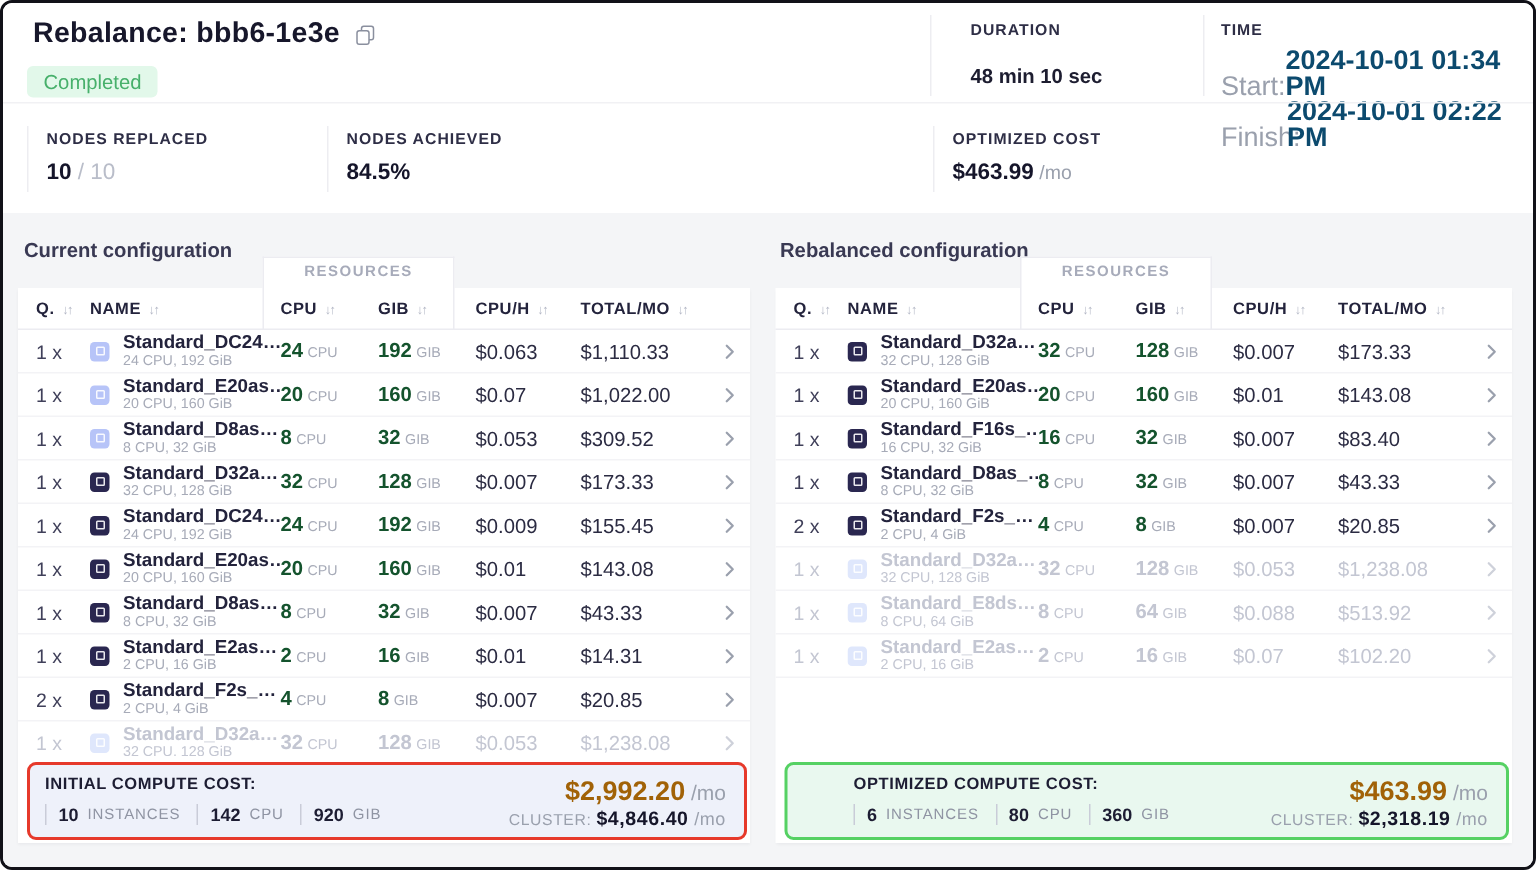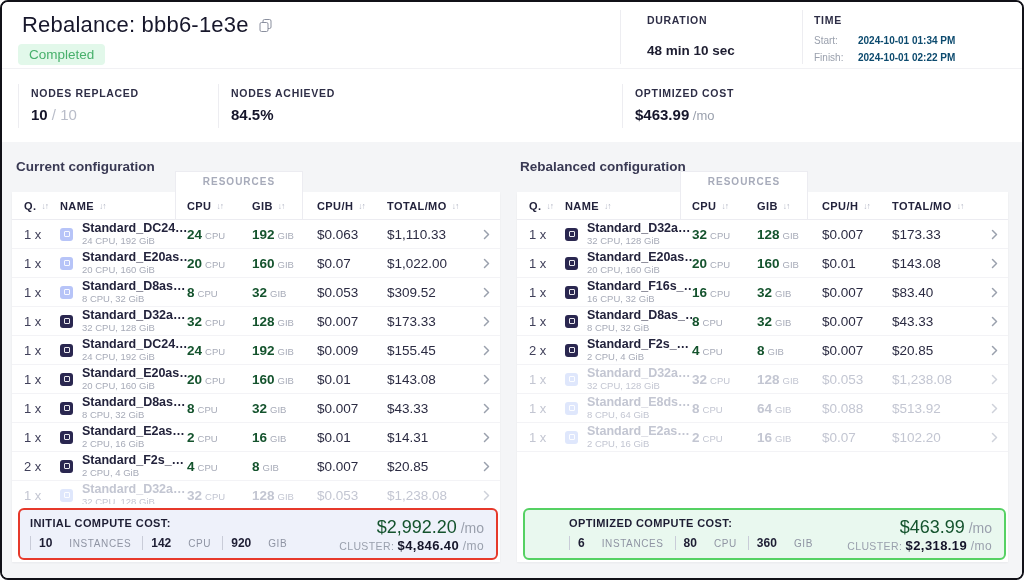--- a/index.html
+++ b/index.html
@@ -3,30 +3,30 @@
 <meta charset="utf-8">
 <style>
   * { margin:0; padding:0; box-sizing:border-box; }
   html,body { width:1024px; height:580px; }
   body { font-family:"Liberation Sans", sans-serif; background:#fff; position:relative; }
   .frame { position:absolute; inset:0; border:2px solid #111118; border-radius:8px; overflow:hidden; background:#fff; }
 
   
   .hdr { position:absolute; top:0; left:0; right:0; height:140px; background:#fff; }
   .title-row { position:absolute; left:20px; top:10px; display:flex; align-items:center; gap:9px; }
-  .page-title { font-size:22px; font-weight:400; color:#17172b; letter-spacing:.2px; }
+  .page-title { font-size:19px; font-weight:700; color:#17172b; letter-spacing:.2px; }
   .copy-btn { display:flex; align-items:center; cursor:pointer; }
   .badge { position:absolute; left:16px; top:42px; background:#e2f8ea; color:#47b06b; font-size:13.5px; padding:3px 11px; border-radius:4px; }
   .vdiv { position:absolute; width:1px; background:#ededf1; }
   .hline { position:absolute; left:0; right:0; top:66px; height:1px; background:#f1f1f4; }
   .lbl { font-size:10.5px; font-weight:700; color:#2e2e46; letter-spacing:.7px; }
   .hdr-block { position:absolute; }
   .dur-val { margin-top:17px; font-size:13.5px; font-weight:600; color:#1d1d30; }
   .time-rows { margin-top:6px; }
-  .time-row { display:flex; font-size:10px; line-height:17px;align-items:flex-end; }
+  .time-row { display:flex; font-size:18px; line-height:17px;align-items:flex-end; }
   .time-row .tl { color:#9aa0ad; width:44px; }
   .time-row .tv { color:#0c4a6e; font-weight:700; }
   .stat { position:absolute; top:82px; height:44px; border-left:1px solid #ededf1; padding:3px 0 0 12px; }
   .stat-val { margin-top:7px; font-size:15px; font-weight:800; color:#15152a; }
   .stat-val .dim { color:#b9bdc9; font-weight:400; }
   .stat-val .unit { color:#9aa0ad; font-weight:400; font-size:13px; }
 
   
   .content { position:absolute; top:140px; left:0; right:0; bottom:0; background:#f4f5f7; }
   .sec-title { position:absolute; top:17px; font-size:13.5px; font-weight:700; color:#393953; }
@@ -63,23 +63,23 @@
   .trow.muted .nicon.light, .trow.muted .nicon.dark { background:#dfe7fc; }
   .trow.muted .chev { color:#ced1da; }
 
   .tfoot { position:absolute; left:6px; right:2px; bottom:2px; height:52px; border-radius:6px; border:2px solid; display:flex; justify-content:space-between; padding:7px 12px 6px 10px; z-index:4; }
   .tfoot.red   { border-color:#e6392b; background:#eef1fa; }
   .tfoot.green { border-color:#55d163; background:#e9f8ef;padding-left:44px; }
   .tf-label { font-size:11px; font-weight:800; color:#1d1d33; letter-spacing:.4px; }
   .tf-stats { display:flex; margin-top:7px; }
   .tf-g { border-left:1px solid #c9ccd8; padding:0 11px 0 8px; display:flex; align-items:center; }
   .tf-g b { font-size:12px; font-weight:800; color:#1d1d33; }
-  .tf-g span { font-size:10px; color:#8f94a3; letter-spacing:.6px; margin-left:17px; }
+  .tf-g span { font-size:10px; color:#8f94a3; letter-spacing:.6px; margin-left:6px; }
   .tf-right { text-align:right; display:flex; flex-direction:column; justify-content:space-between; }
-  .tf-main b { font-size:18px; font-weight:400; color:#14532d; }
+  .tf-main b { font-size:18px; font-weight:700; color:#a16207; }
   .tf-main span { font-size:14px; color:#9aa0ad; }
   .tf-cluster { font-size:10.5px; color:#9aa0ad; letter-spacing:.4px;text-align:right; }
   .tf-cluster b { font-size:13px; font-weight:800; color:#15152a; }
   .tf-cluster i { font-style:normal; font-size:12px; color:#9aa0ad; }
 </style>
 </head>
 <body>
 
 <div class="frame">
 

